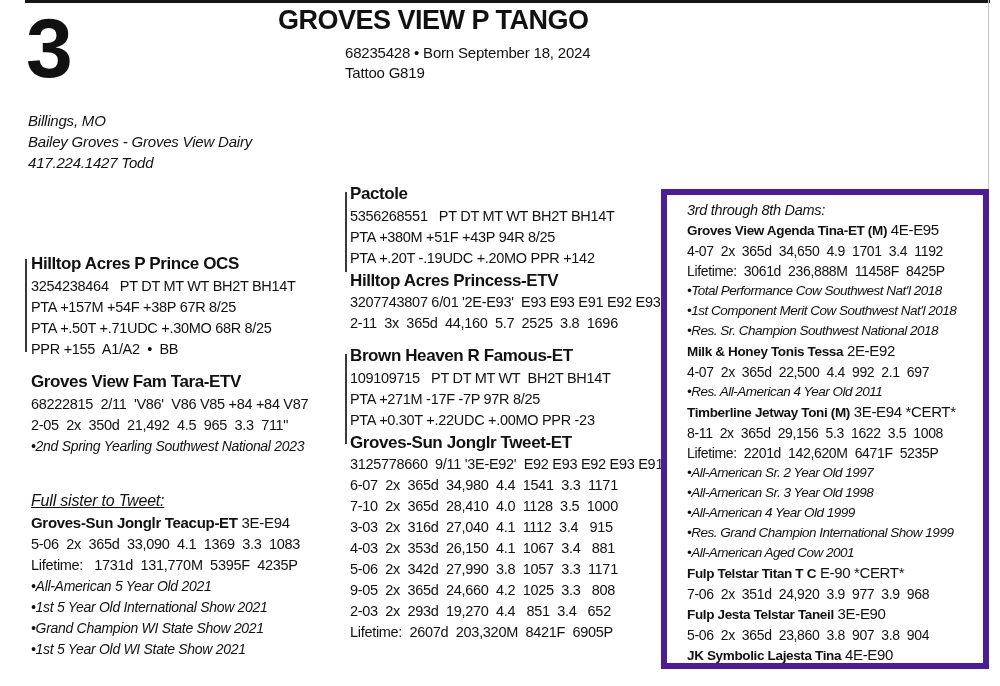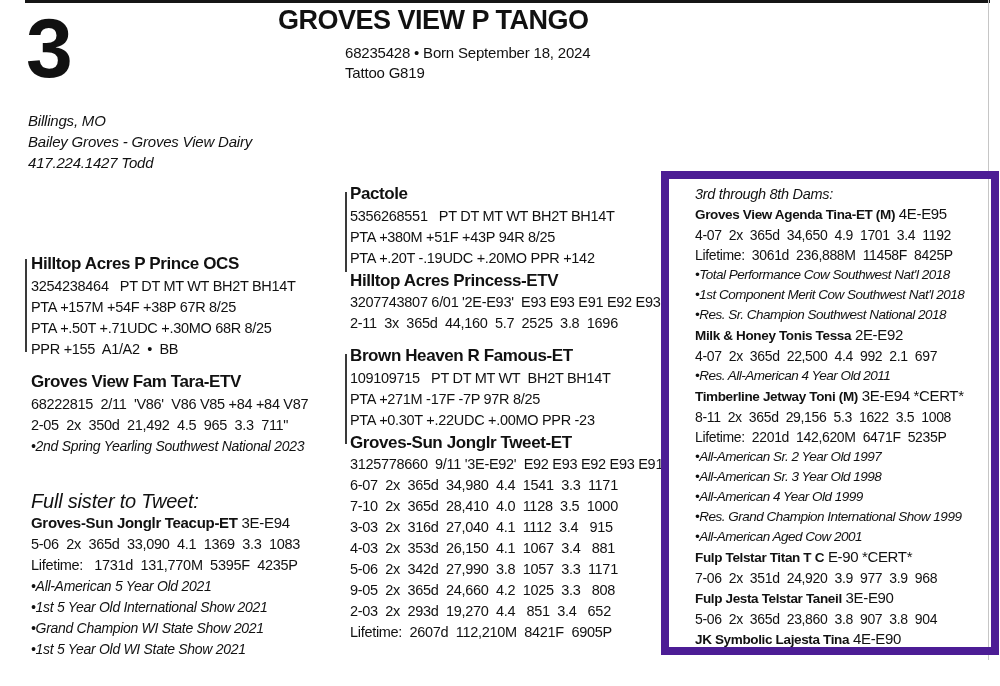--- a/index.html
+++ b/index.html
@@ -19,26 +19,26 @@
   .regline{left:345px;top:44px;font-size:15px;letter-spacing:-0.2px;white-space:pre;}
   .tattoo{left:345px;top:64px;font-size:15px;letter-spacing:-0.2px;white-space:pre;}
   
   .consignor{left:28px;top:110px;}
   .consignor-line{font-style:italic;font-size:15px;line-height:21px;letter-spacing:-0.2px;white-space:pre;}
   
   .name{font-weight:bold;font-size:17px;line-height:24px;letter-spacing:-0.4px;white-space:pre;}
   .name2{font-weight:bold;font-size:17px;line-height:23px;letter-spacing:-0.4px;white-space:pre;}
   .info{font-size:14.5px;line-height:21px;letter-spacing:-0.3px;white-space:pre;}
   .bullet{font-style:italic;font-size:14px;line-height:21px;letter-spacing:-0.3px;white-space:pre;}
-  .it-label{font-style:italic;font-size:20px;line-height:22px;letter-spacing:-0.2px;white-space:pre;}
+  .it-label{font-style:italic;font-size:16px;line-height:22px;letter-spacing:-0.2px;white-space:pre;text-decoration:underline;}
   .nameline{line-height:22px;white-space:pre;}
   .nameline .bname{font-weight:bold;font-size:15px;letter-spacing:-0.3px;}
   .nameline .suffix{font-size:15px;letter-spacing:-0.3px;}
   
-  .dams{left:661px;top:171px;width:288px;height:458px;border:8px solid #4c1d95;padding:5px 8px 5px 26px;}
+  .dams{left:661px;top:189px;width:288px;height:458px;border:6px solid #4c1d95;padding:5px 8px 5px 20px;}
   .dams .dheader{font-style:italic;font-size:14.5px;line-height:20px;letter-spacing:-0.3px;white-space:pre;}
   .dams .dnameline{line-height:20px;white-space:pre;}
   .dams .dname{font-weight:bold;font-size:13.5px;letter-spacing:-0.35px;}
   .dams .dsuffix{font-size:15px;letter-spacing:-0.35px;}
   .dams .dline{font-size:14px;line-height:20px;letter-spacing:-0.35px;white-space:pre;}
   .dams .dbullet{font-style:italic;font-size:13.5px;line-height:20px;letter-spacing:-0.5px;white-space:pre;}
 </style>
 </head>
 <body>
 
@@ -122,21 +122,21 @@
     <div class="info">3125778660  9/11 '3E-E92'  E92 E93 E92 E93 E91</div>
     <div>
         <div class="info">6-07  2x  365d  34,980  4.4  1541  3.3  1171</div>
         <div class="info">7-10  2x  365d  28,410  4.0  1128  3.5  1000</div>
         <div class="info">3-03  2x  316d  27,040  4.1  1112  3.4   915</div>
         <div class="info">4-03  2x  353d  26,150  4.1  1067  3.4   881</div>
         <div class="info">5-06  2x  342d  27,990  3.8  1057  3.3  1171</div>
         <div class="info">9-05  2x  365d  24,660  4.2  1025  3.3   808</div>
         <div class="info">2-03  2x  293d  19,270  4.4   851  3.4   652</div>
       </div>
-    <div class="info">Lifetime:  2607d  112,210M  8421F  6905P</div>
+    <div class="info">Lifetime:  2607d  203,320M  8421F  6905P</div>
   </div>
 
   <div class="abs dams">
     <div class="dheader">3rd through 8th Dams:</div>
 
     <div>
       <div class="dnameline"><span class="dname">Groves View Agenda Tina-ET (M)</span><span class="dsuffix"> 4E-E95</span></div>
       <div>
           <div class="dline">4-07  2x  365d  34,650  4.9  1701  3.4  1192</div>
           <div class="dline">Lifetime:  3061d  236,888M  11458F  8425P</div>

